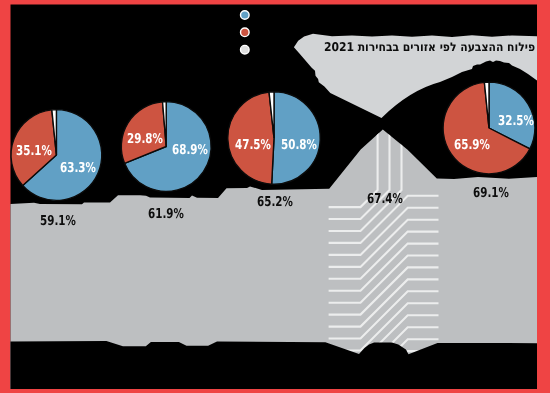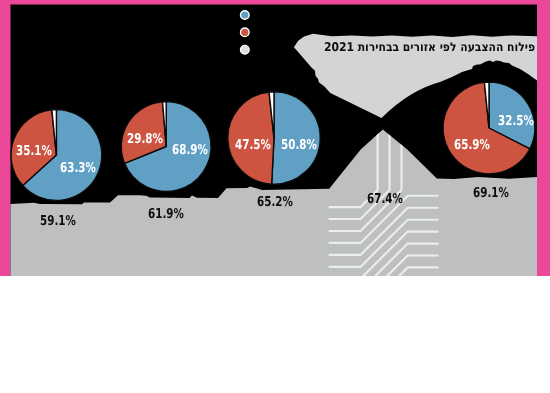--- a/index.html
+++ b/index.html
@@ -1,17 +1,17 @@
 <!DOCTYPE html>
 <html><head>
 <meta charset="utf-8">
 <title>map</title>
 <style>
   html,body{margin:0;padding:0;background:#ffffff;}
-  #page{position:relative;width:550px;height:276px;background:#ec4899;overflow:hidden;
+  #page{position:relative;width:550px;height:393px;background:#ef4444;overflow:hidden;
         font-family:"DejaVu Sans",sans-serif;-webkit-font-smoothing:antialiased;
         text-rendering:geometricPrecision;text-align:center;}
   #canvas{position:absolute;left:0;top:0;}
   .sl-blue{fill:#61a0c5;stroke:#0b0b0b;stroke-width:1.4;}
   .sl-red{fill:#cd5441;stroke:#0b0b0b;stroke-width:1.4;}
   .sl-white{fill:#ffffff;stroke:#0b0b0b;stroke-width:1.4;}
   .lbl{position:absolute;font-weight:bold;white-space:nowrap;font-stretch:condensed;
        transform-origin:left top;line-height:1;}
   .outer{font-size:13.6px;color:#0d0d0d;transform:scaleX(0.845) translateZ(0);}
   .inner{font-size:13.6px;color:#ffffff;transform:scaleX(0.845) translateZ(0);}

